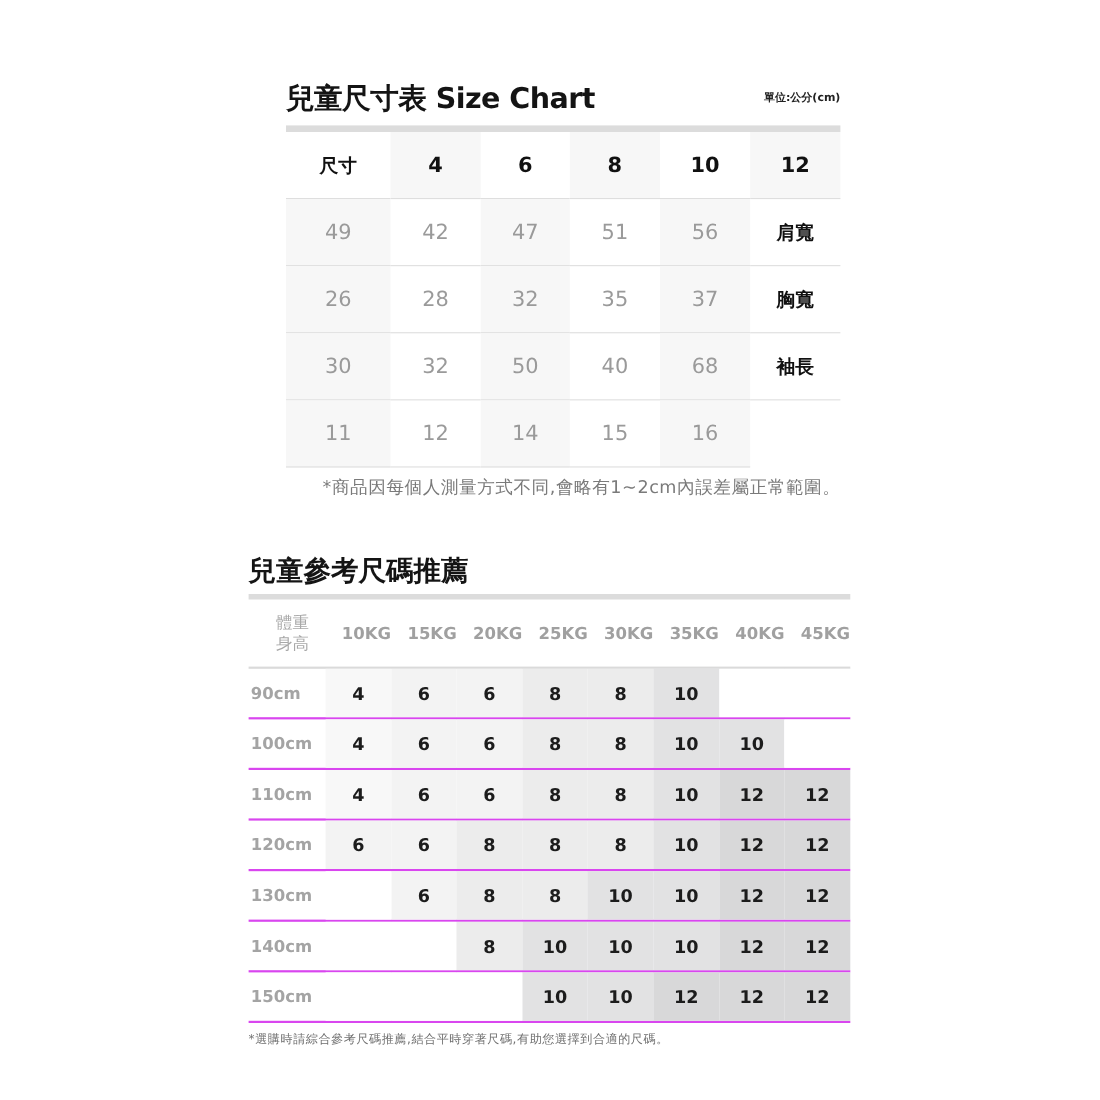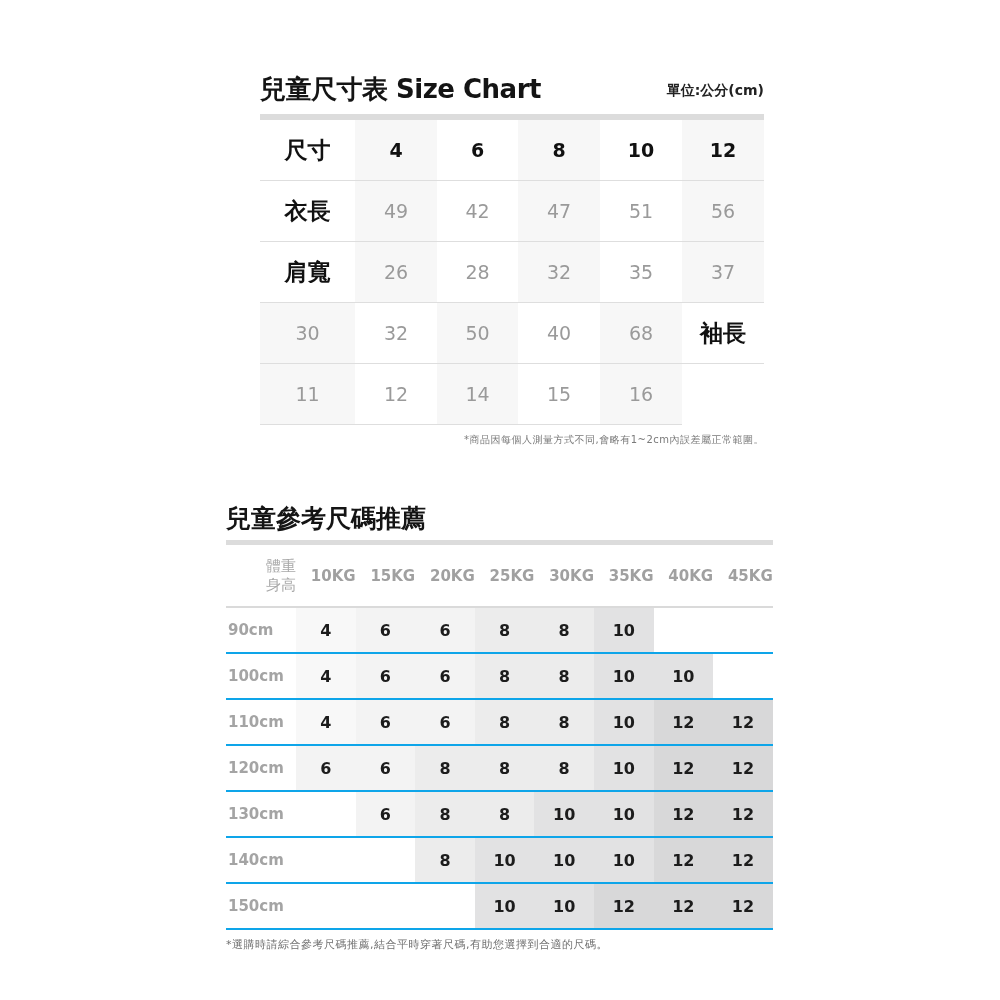--- a/index.html
+++ b/index.html
@@ -2,37 +2,37 @@
 <html><head>
 <meta charset="utf-8">
 <style>
   html, body { margin: 0; padding: 0; background: #ffffff; }
   body { width: 1000px; height: 1000px; position: relative; font-family: "DejaVu Sans", "Liberation Sans", sans-serif; overflow: hidden; }
 
   
   .s1 { position: absolute; left: 260px; top: 66px; width: 504px; }
   .s1-head { position: relative; height: 48px; }
   .s1-title { position: absolute; left: 0; top: 6px; font-size: 26px; font-weight: bold; color: #141414; letter-spacing: -0.5px; white-space: nowrap; }
-  .s1-unit { position: absolute; right: 0; top: 16px; font-size: 14px; font-weight: bold; color: #222; white-space: nowrap; }
+  .s1-unit { position: absolute; right: 0; top: 16px; font-size: 10px; font-weight: bold; color: #222; white-space: nowrap; }
   .s1-bar { height: 6px; background: #dcdcdc; }
   .s1-table { display: grid; grid-template-columns: 95px 82px 81px 82px 82px 82px; }
   .s1-cell { height: 60px; display: flex; align-items: center; justify-content: center; border-bottom: 1px solid #dedede; font-size: 19px; color: #9a9a9a; }
   .s1-cell.shade { background: #f7f7f7; }
-  .s1-cell.rowlabel { color: #111; font-weight: bold; font-size: 23px; }
+  .s1-cell.rowlabel { color: #111; font-weight: bold; font-size: 17px; }
   .s1-cell.hdr { color: #111; font-weight: bold; font-size: 19px; }
-  .s1-note { text-align: right; font-size: 10px; color: #7a7a7a; margin-top: 8px; letter-spacing: 0.5px; white-space: nowrap; }
+  .s1-note { text-align: right; font-size: 16px; color: #7a7a7a; margin-top: 8px; letter-spacing: 0.5px; white-space: nowrap; }
 
   
   .s2 { position: absolute; left: 226px; top: 502px; width: 547px; }
   .s2-title { font-size: 25px; font-weight: bold; color: #141414; height: 36px; line-height: 34px; white-space: nowrap; }
   .s2-bar { height: 5px; background: #dcdcdc; margin-top: 2px; }
   .s2-head { display: grid; grid-template-columns: 70px repeat(8, 59.6px); height: 61px; border-bottom: 2px solid #dadada; align-items: center; }
-  .s2-corner { color: #a8a8a8; font-size: 15px; line-height: 19px; text-align: right; padding-left: 10px; }
+  .s2-corner { color: #a8a8a8; font-size: 15px; line-height: 19px; text-align: center; padding-left: 10px; }
   .s2-hcell { color: #a0a0a0; font-size: 15px; font-weight: bold; text-align: right; white-space: nowrap; }
-  .s2-row { display: grid; grid-template-columns: 70px repeat(8, 59.6px); height: 44px; border-bottom: 2px solid #0ea5e9; }
+  .s2-row { display: grid; grid-template-columns: 70px repeat(8, 59.6px); height: 44px; border-bottom: 2px solid #d946ef; }
   .s2-rowlabel { color: #a4a4a4; font-size: 15px; font-weight: bold; display: flex; align-items: center; padding-left: 2px; }
   .s2-cell { display: flex; align-items: center; justify-content: center; font-size: 16px; font-weight: bold; color: #1c1c1c; }
   .v-4 { background: #f8f8f8; }
   .v-6 { background: #f3f3f3; }
   .v-8 { background: #ececec; }
   .v-10 { background: #e2e2e3; }
   .v-12 { background: #d8d8d9; }
   .v-empty { background: #ffffff; }
   .s2-note { font-size: 11px; color: #6f6f6f; margin-top: 7px; letter-spacing: 0.5px; white-space: nowrap; }
 </style>
@@ -48,34 +48,34 @@
 
   <div class="s1-table">
 
     <div class="s1-cell rowlabel">尺寸</div>
     <div class="s1-cell hdr shade">4</div>
     <div class="s1-cell hdr">6</div>
     <div class="s1-cell hdr shade">8</div>
     <div class="s1-cell hdr">10</div>
     <div class="s1-cell hdr shade">12</div>
 
-    <div class="s1-cell rowlabel">衣長</div>
     <div class="s1-cell shade">49</div>
     <div class="s1-cell">42</div>
     <div class="s1-cell shade">47</div>
     <div class="s1-cell">51</div>
     <div class="s1-cell shade">56</div>
 
     <div class="s1-cell rowlabel">肩寬</div>
     <div class="s1-cell shade">26</div>
     <div class="s1-cell">28</div>
     <div class="s1-cell shade">32</div>
     <div class="s1-cell">35</div>
     <div class="s1-cell shade">37</div>
 
+    <div class="s1-cell rowlabel">胸寬</div>
     <div class="s1-cell shade">30</div>
     <div class="s1-cell">32</div>
     <div class="s1-cell shade">50</div>
     <div class="s1-cell">40</div>
     <div class="s1-cell shade">68</div>
 
     <div class="s1-cell rowlabel">袖長</div>
     <div class="s1-cell shade">11</div>
     <div class="s1-cell">12</div>
     <div class="s1-cell shade">14</div>

